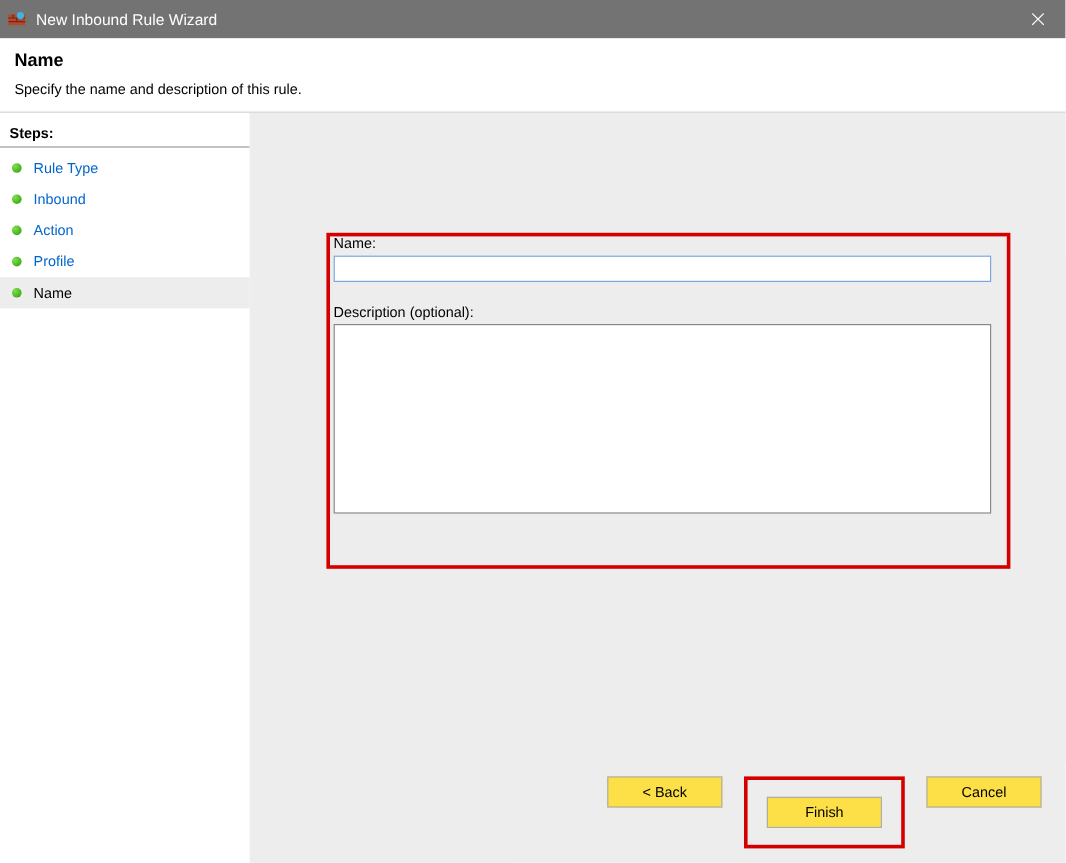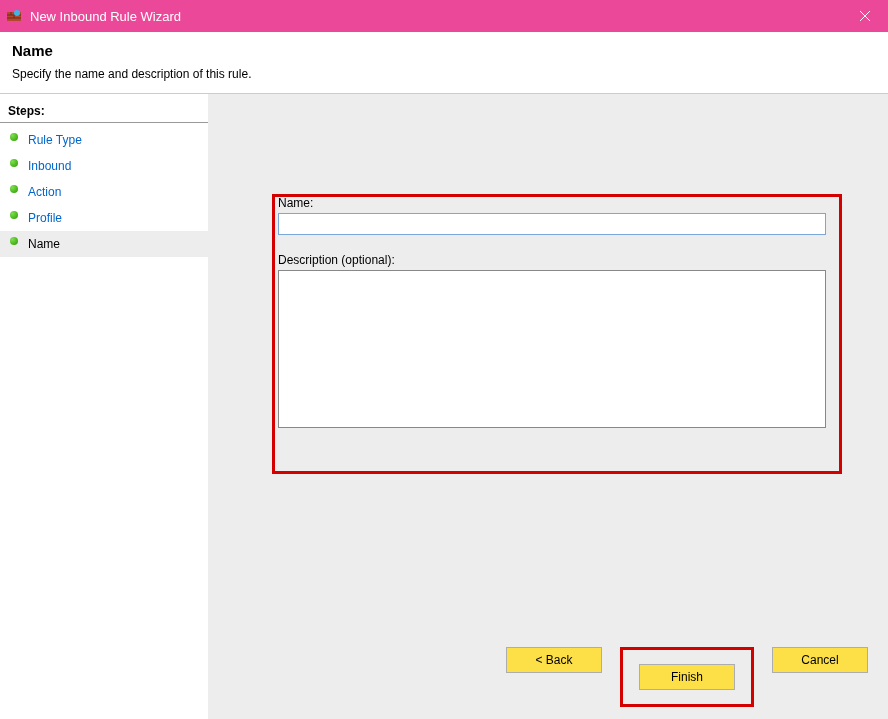--- a/index.html
+++ b/index.html
@@ -7,21 +7,21 @@
       font-family: "Segoe UI", Tahoma, sans-serif;
       font-size: 12px;
       width: 888px;
       height: 719px;
       background: #fff;
       overflow: hidden;
     }
     
     .titlebar {
       height: 32px;
-      background: #ec4899;
+      background: #737373;
       color: #fff;
       display: flex;
       align-items: center;
       padding: 0 0 0 6px;
     }
     .titlebar .app-icon {
       width: 16px; height: 16px;
       margin-right: 8px;
       display:flex;align-items:center;justify-content:center;
     }
@@ -57,20 +57,21 @@
     }
     .sidebar .steps-header {
       font-weight: bold;
       font-size: 12px;
       padding: 4px 8px 4px 8px;
       border-bottom: 1px solid #999;
       margin-bottom: 4px;
     }
     .sidebar .step {
       display:flex;
+      align-items:center;
       padding: 6px 8px 6px 10px;
       cursor:pointer;
       font-size: 12px;
     }
     .sidebar .step .bullet {
       width: 8px; height:8px; border-radius:50%;
       background: radial-gradient(circle at 30% 30%, #7ee04e, #2c9a00);
       margin-right: 10px;
       flex-shrink:0;
     }

